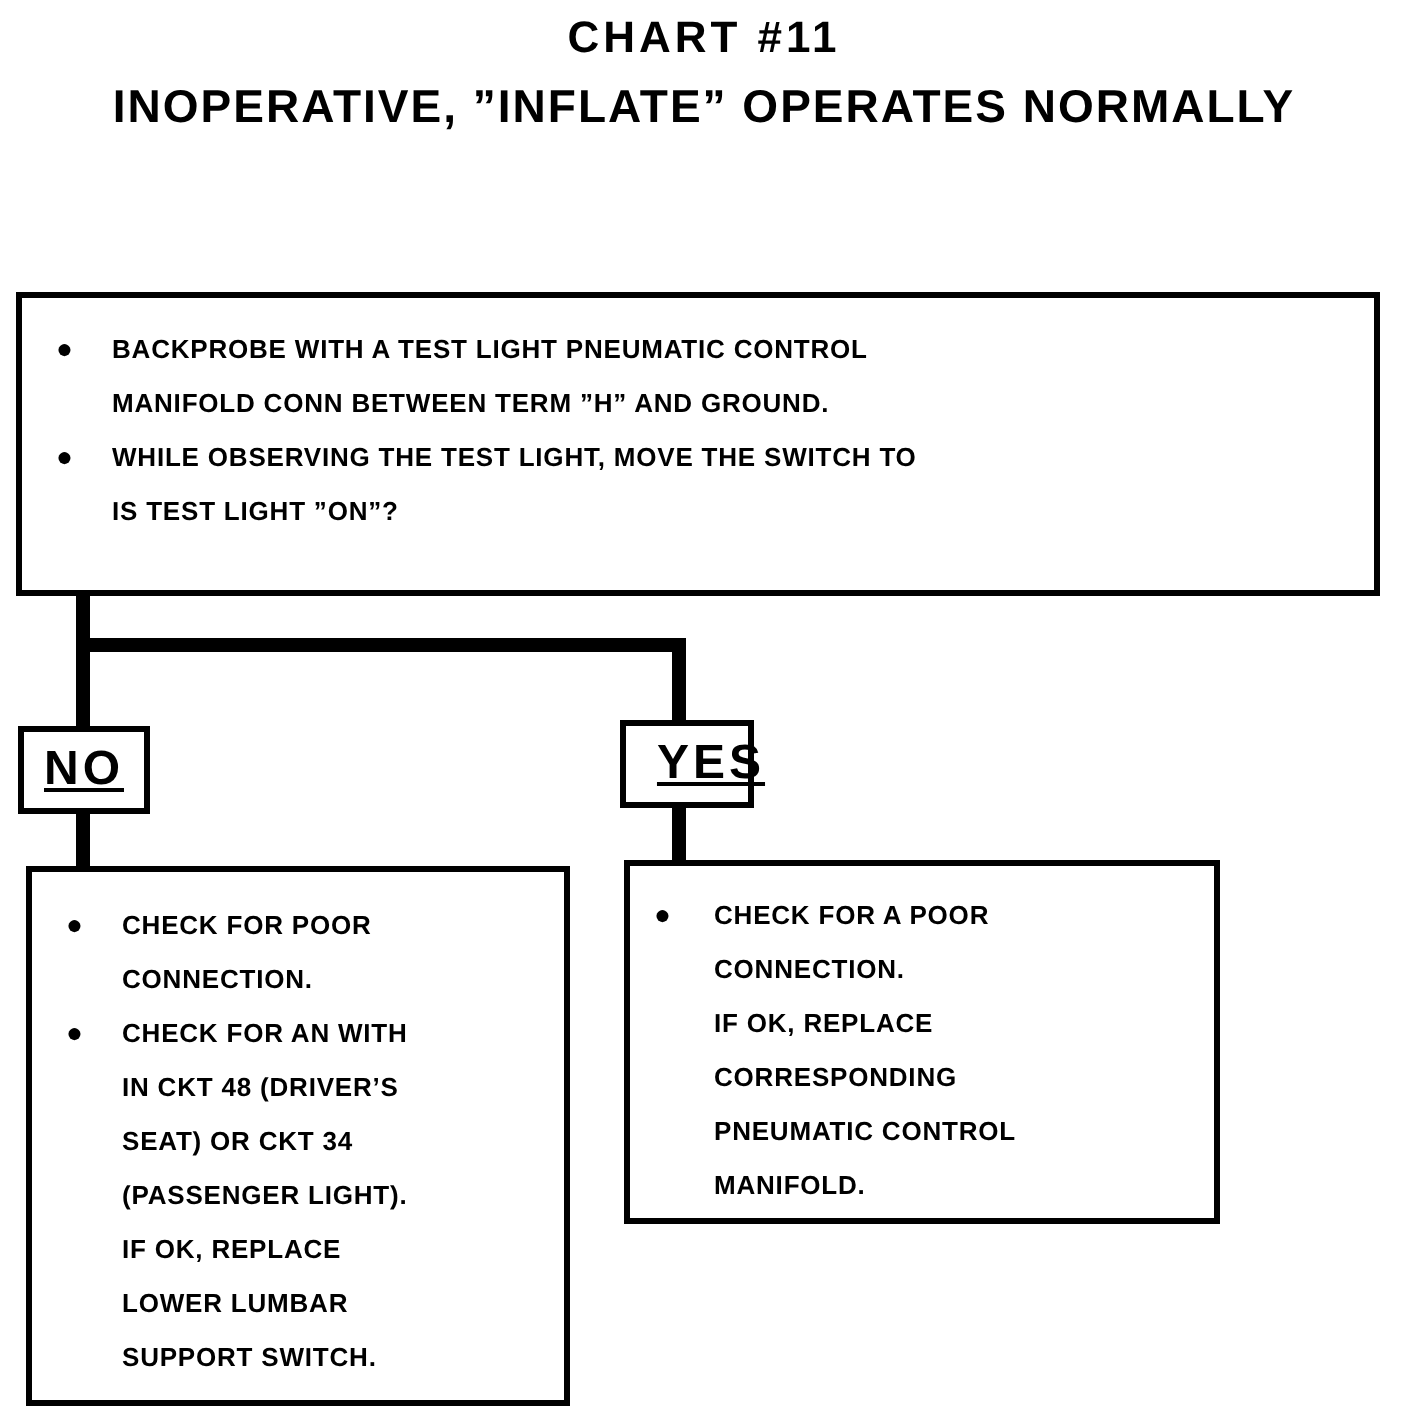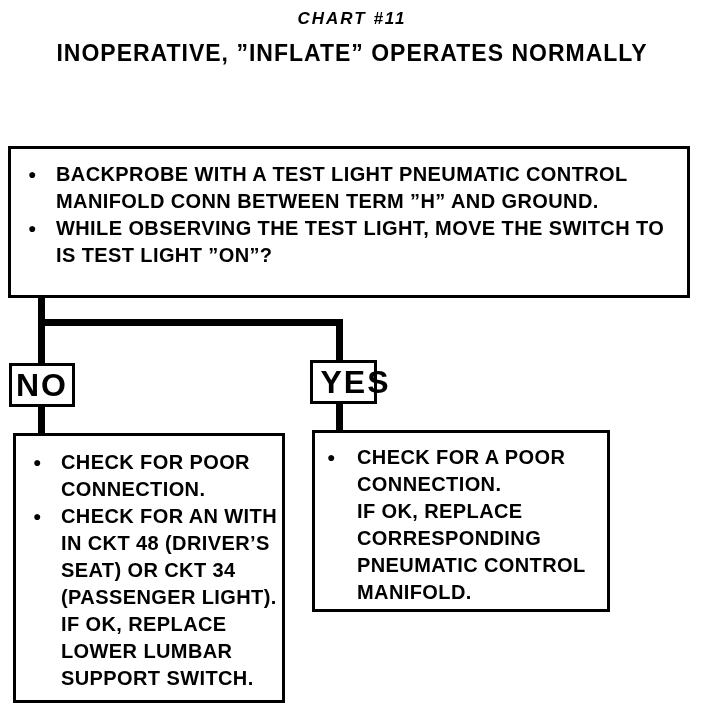--- a/index.html
+++ b/index.html
@@ -15,24 +15,23 @@
     overflow: hidden;
   }
   
   .title-block {
     position: absolute;
     top: 2px; left: 0;
     width: 100%;
     text-align: center;
   }
   .title-main {
-    font-size: 17px;
+    font-size: 22px;
     line-height: 34px;
     letter-spacing: 2px;
-    font-style: italic;
   }
   .title-sub {
     font-size: 23px;
     line-height: 34px;
     letter-spacing: 1px;
   }
   
   .box {
     position: absolute;
     border: 3px solid #000000;
@@ -40,39 +39,40 @@
   }
   .q-box    { left: 8px;   top: 146px; width: 682px; height: 152px; padding-top: 12px; }
   .no-box   { left: 9px;   top: 363px; width: 66px;  height: 44px; }
   .yes-box  { left: 310px; top: 360px; width: 67px;  height: 44px; padding-left: 24px; }
   .act-l    { left: 13px;  top: 433px; width: 272px; height: 270px; padding-top: 13px; }
   .act-r    { left: 312px; top: 430px; width: 298px; height: 182px; padding-top: 11px; }
   .label-box {
     display: flex;
     align-items: center;
     justify-content: center;
-    font-size: 32px;
+    font-size: 24px;
     letter-spacing: 2px;
+    text-decoration: underline;
   }
   
   .line {
     display: flex;
     white-space: nowrap;
     padding-left: 17px;
   }
   .act-r .line { padding-left: 12px; }
   .cell {
     flex: 0 0 28px;
     width: 28px;
     font-size: 14px;
     line-height: 27px;
   }
   .act-r .cell { flex-basis: 30px; width: 30px; }
   .txt {
-    font-size: 20px;
+    font-size: 13px;
     line-height: 27px;
     letter-spacing: 0.4px;
   }
   
   .conn { position: absolute; background: #000000; }
   .c-stem     { left: 38px;  top: 295px; width: 7px;   height: 71px; }
   .c-branch   { left: 38px;  top: 319px; width: 305px; height: 7px;  }
   .c-yes-drop { left: 336px; top: 322px; width: 7px;   height: 41px; }
   .c-no-out   { left: 38px;  top: 404px; width: 7px;   height: 32px; }
   .c-yes-out  { left: 336px; top: 401px; width: 7px;   height: 32px; }

